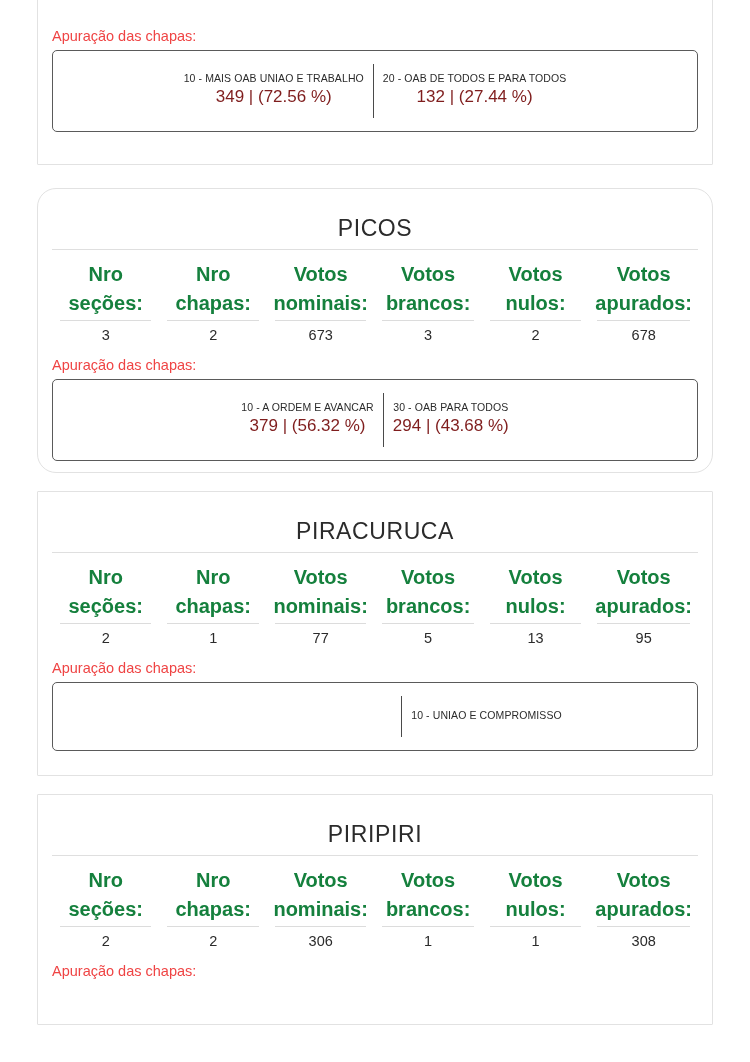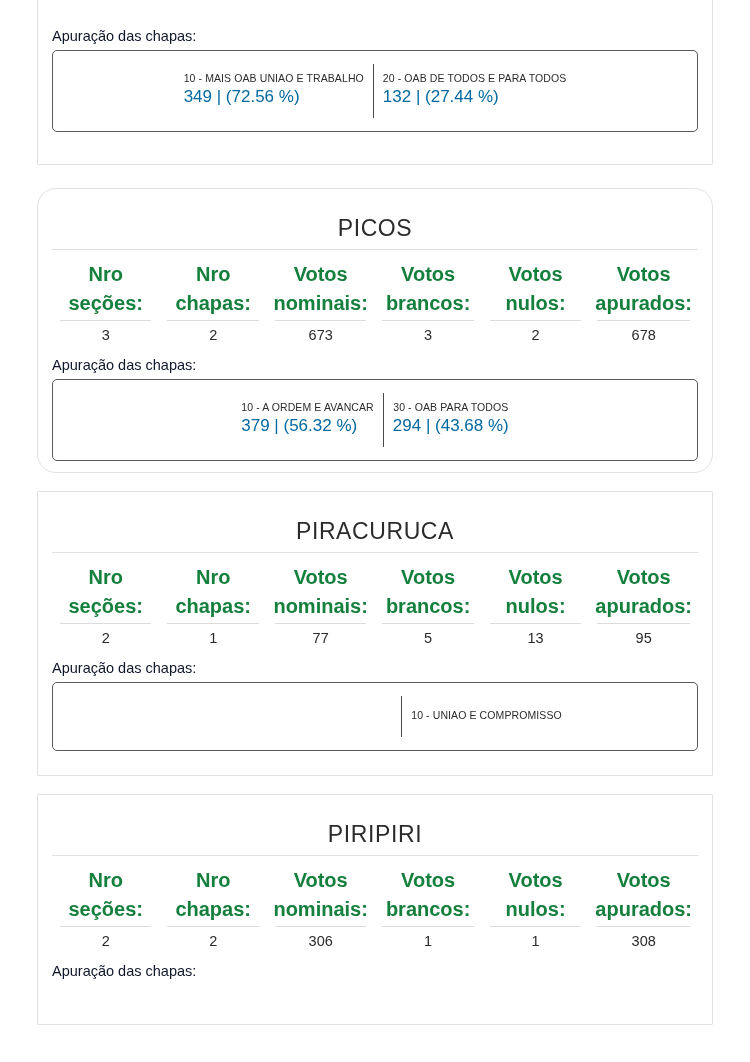--- a/index.html
+++ b/index.html
@@ -83,21 +83,21 @@
     font-size: 14.5px;
     color: #2b2b2b;
     line-height: 1.45;
     padding-top: 4px;
     font-weight: 400;
   }
 
   
   .apuracao-label {
     font-size: 14.5px;
-    color: #0f172a;
+    color: #ef4444;
     padding: 10px 0 4px 0;
     line-height: 1.3;
   }
 
   
   .chapas-box {
     border: 1px solid #5a5a5a;
     border-radius: 5px;
     box-sizing: border-box;
     display: flex;
@@ -121,22 +121,22 @@
   .chapa-name {
     font-size: 10.5px;
     color: #2b2b2b;
     text-align: center;
     letter-spacing: 0.1px;
     line-height: 1.25;
     white-space: nowrap;
   }
   .chapa-votes {
     font-size: 17px;
-    color: #0369a1;
-    text-align: left;
+    color: #7f1d1d;
+    text-align: center;
     line-height: 1.3;
     padding-top: 1px;
     white-space: nowrap;
   }
 
   
   .card-bottom-space {
     height: 30px;
   }
 </style>

